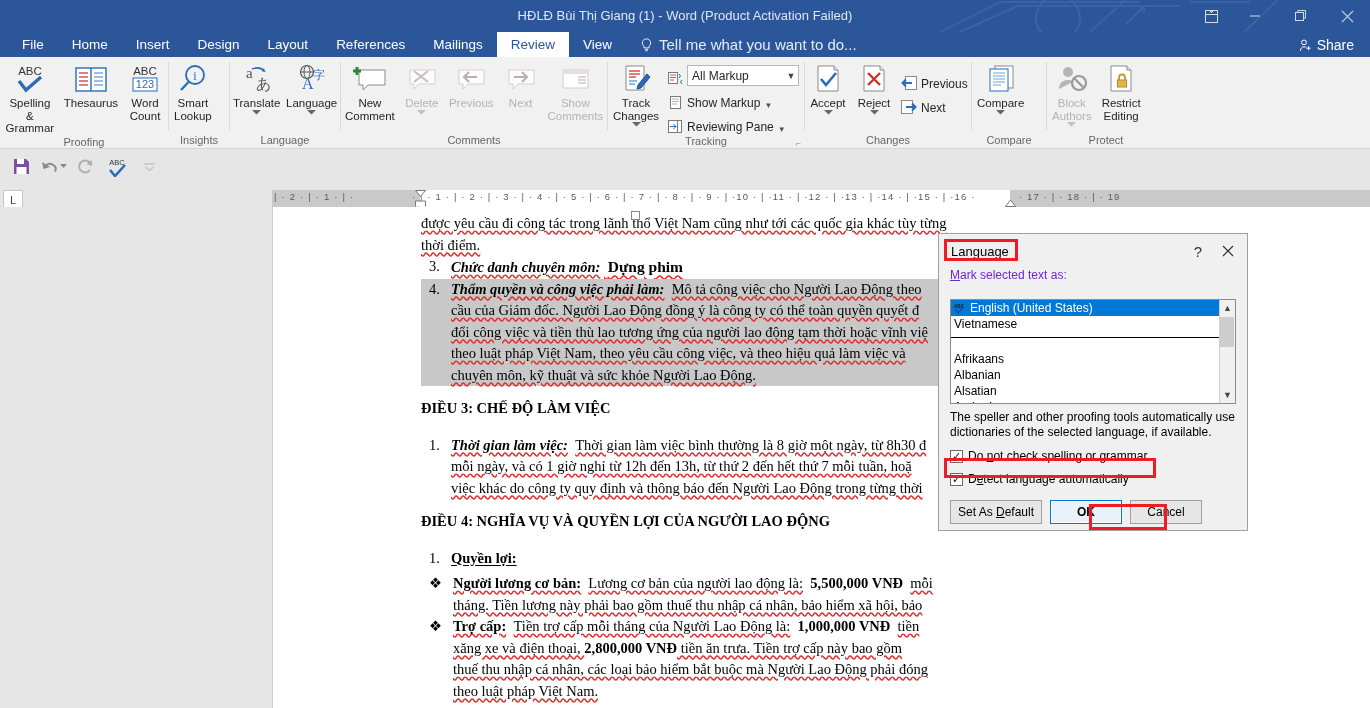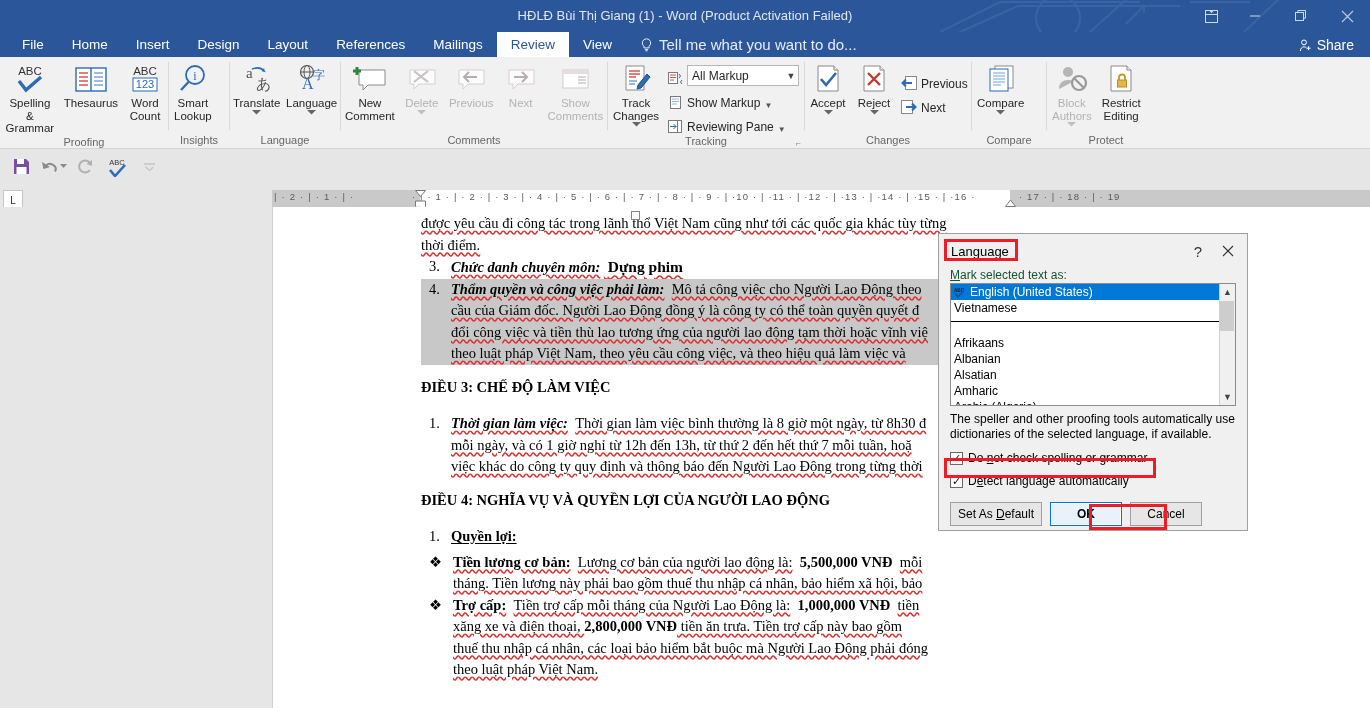--- a/index.html
+++ b/index.html
@@ -139,23 +139,23 @@
   .dlg {
     position:absolute; left:938px; top:233px; width:310px; height:298px;
     background:#f0f0f0; border:1px solid #a0a0a0;
     font-family:"Liberation Sans", sans-serif;
   }
   .dlg-title { height:34px; display:flex; align-items:center; padding:0 4px 0 12px; }
   .dlg-title .t { flex:1; font-size:13px; color:#000; }
   .dlg-btn-ic { width:30px; height:30px; display:flex; align-items:center; justify-content:center;
     color:#333; font-size:15px; }
   .dlg-body { padding:0 11px; }
-  .lbl-mark { font-size:12px; color:#14532d; margin-bottom:1px; }
+  .lbl-mark { font-size:12px; color:#6d28d9; margin-bottom:17px; }
   .listbox {
-    border:1px solid #8c8c8c; background:#fff; height:123px; position:relative; display:flex;
+    border:1px solid #8c8c8c; background:#fff; height:105px; position:relative; display:flex;
   }
   .listitems { flex:1; overflow:hidden; }
   .li { height:16px; line-height:16px; font-size:12px; padding-left:3px; color:#000; display:flex; align-items:center; gap:3px;}
   .li.sel { background:#0078d7; color:#fff; }
   .li.rule { height:6px; border-bottom:1px solid #000; padding:0; }
   .li.gap { height:13px; }
   .sbar { width:16px; background:#f0f0f0; border-left:1px solid #d0d0d0; display:flex;
     flex-direction:column; align-items:center; justify-content:space-between; }
   .sbar .ar { font-size:9px; color:#444; height:16px; line-height:16px; }
   .sthumb { position:absolute; right:1px; top:17px; width:14px; height:30px; background:#cdcdcd; }
@@ -665,41 +665,42 @@
         </div>
 
         <div class="ln numitem selhl">
           <span class="num">4.</span>
           <span class="bi sq">Thẩm quyền và công việc phải làm:</span>
           <span>&nbsp;</span><span class="sq">Mô tả công việc cho Người Lao Động theo</span>
         </div>
         <div class="ln selhl sq" style="padding-left:30px">cầu của Giám đốc. Người Lao Động đồng ý là công ty có thể toàn quyền quyết đ</div>
         <div class="ln selhl sq" style="padding-left:30px">đổi công việc và tiền thù lao tương ứng của người lao động tạm thời hoặc vĩnh việ</div>
         <div class="ln selhl sq" style="padding-left:30px">theo luật pháp Việt Nam, theo yêu cầu công việc, và theo hiệu quả làm việc và </div>
+        <div class="ln selhl sq" style="padding-left:30px">chuyên môn, kỹ thuật và sức khỏe Người Lao Động.</div>
 
         <div class="ln heading" style="margin-top:12px">ĐIỀU 3: CHẾ ĐỘ LÀM VIỆC</div>
 
         <div class="ln numitem" style="margin-top:15px">
           <span class="num">1.</span>
           <span class="bi sq">Thời gian làm việc:</span>
           <span>&nbsp;</span><span class="sq">Thời gian làm việc bình thường là 8 giờ một ngày, từ 8h30 đ</span>
         </div>
         <div class="ln sq" style="padding-left:30px">mỗi ngày, và có 1 giờ nghỉ từ 12h đến 13h, từ thứ 2 đến hết thứ 7 mỗi tuần, hoặ</div>
         <div class="ln sq" style="padding-left:30px">việc khác do công ty quy định và thông báo đến Người Lao Động trong từng thời</div>
 
         <div class="ln heading" style="margin-top:12px">ĐIỀU 4: NGHĨA VỤ VÀ QUYỀN LỢI CỦA NGƯỜI LAO ĐỘNG</div>
 
         <div class="ln numitem" style="margin-top:15px">
           <span class="num">1.</span>
           <span class="b u sq">Quyền lợi:</span>
         </div>
 
         <div class="ln bul" style="margin-top:4px">
           <span class="bm">❖</span>
-          <span class="b sq">Tiền lương cơ bản:</span>
+          <span class="b sq">Người lương cơ bản:</span>
           <span>&nbsp;</span><span class="sq">Lương cơ bản của người lao động là:</span>
           <span>&nbsp;</span><span class="b">5,500,000 VNĐ</span>
           <span>&nbsp;</span><span class="sq">mỗi</span>
         </div>
         <div class="ln sq" style="padding-left:32px">tháng. Tiền lương này phải bao gồm thuế thu nhập cá nhân, bảo hiểm xã hội, bảo</div>
 
         <div class="ln bul">
           <span class="bm">❖</span>
           <span class="b sq">Trợ cấp:</span>
           <span>&nbsp;</span><span class="sq">Tiền trợ cấp mỗi tháng của Người Lao Động là:</span>

